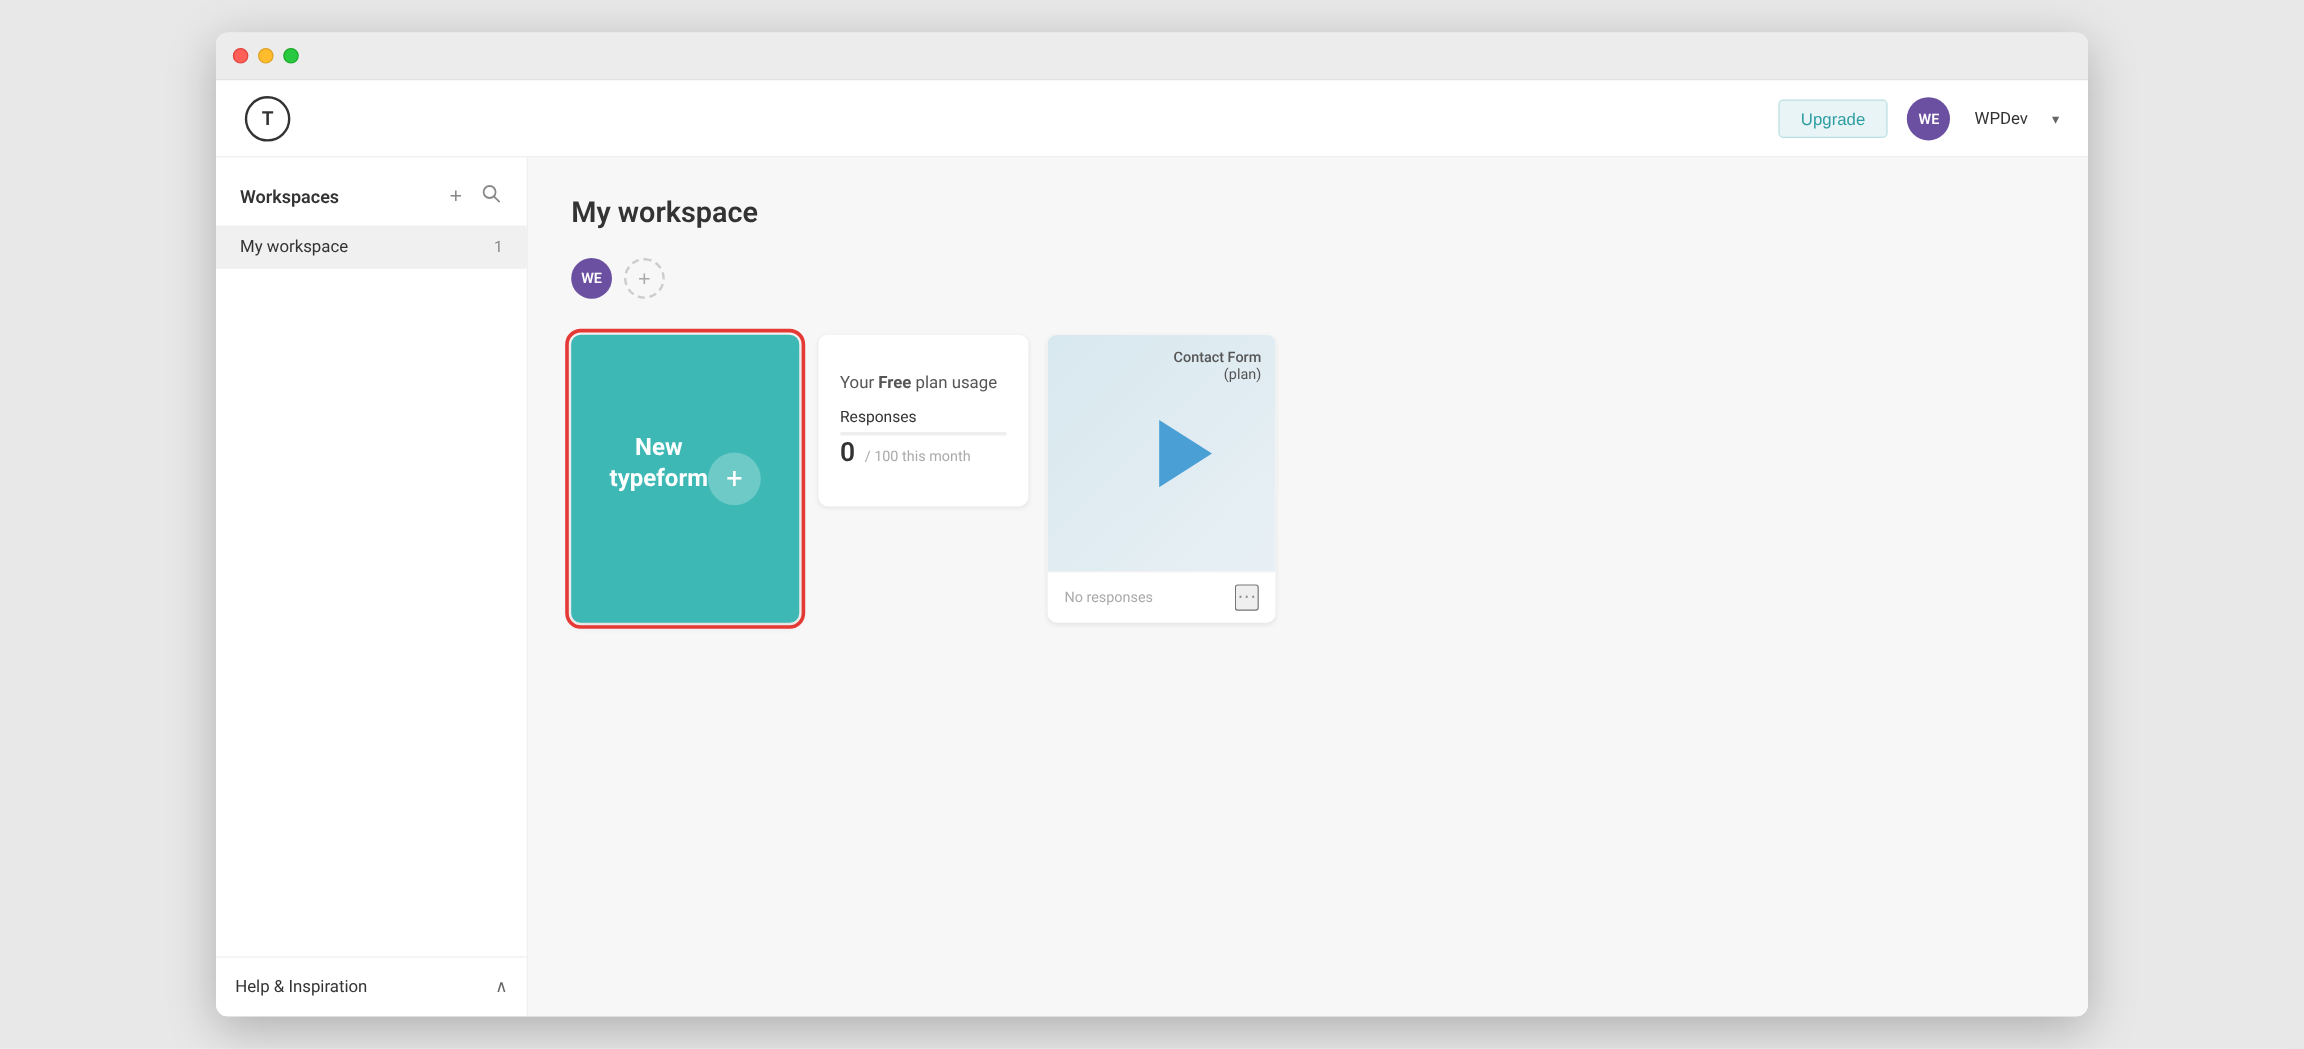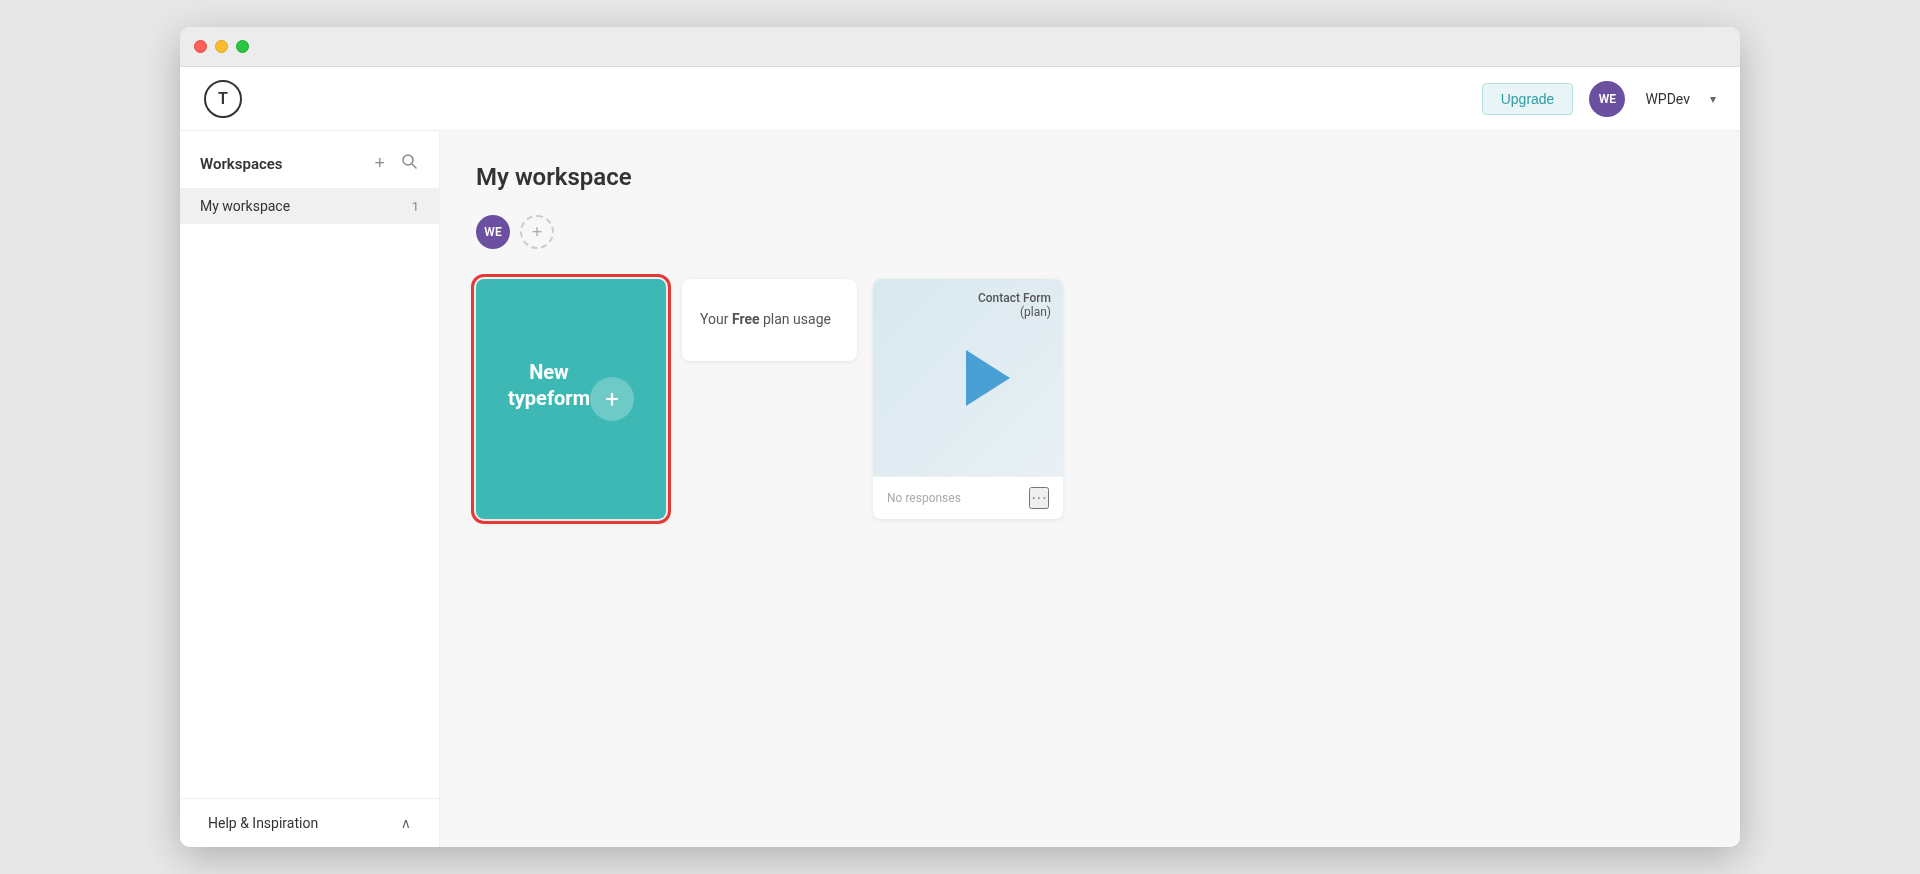--- a/index.html
+++ b/index.html
@@ -177,21 +177,21 @@
       color: #333;
     }
 
     .sidebar-item-count {
       font-size: 13px;
       color: #888;
     }
 
     .sidebar-footer {
       margin-top: auto;
-      padding: 16px 28px;
+      padding: 16px 16px;
       border-top: 1px solid #efefef;
       display: flex;
       align-items: center;
       justify-content: space-between;
     }
 
     .sidebar-footer-label {
       font-size: 14px;
       color: #333;
     }
@@ -475,20 +475,28 @@
             <span>+</span>
           </div>
         </div>
 
         <div class="plan-usage-card">
           <div class="plan-title">
             <span>Your </span><strong>Free</strong><span> plan usage</span>
           </div>
 
 
+          <div class="usage-section">
+            <div class="usage-label">Responses</div>
+            <div class="usage-bar">
+              <div class="usage-bar-fill" style="width: 0%; background:#ccc;"></div>
+            </div>
+            <span class="usage-value">0</span>
+            <span class="usage-max">/ 100 this month</span>
+          </div>
         </div>
 
         <div class="contact-form-card">
           <div class="contact-form-preview">
             <div style="position:relative; display:flex; flex-direction:column; align-items:center; justify-content:center; width:100%; height:100%;">
               <div class="play-triangle"></div>
               <div style="position:absolute; right:12px; top:12px; text-align:right;">
                 <div style="font-size:12px; color:#555; font-weight:500;">Contact Form</div>
                 <div style="font-size:12px; color:#555;">(plan)</div>
               </div>

